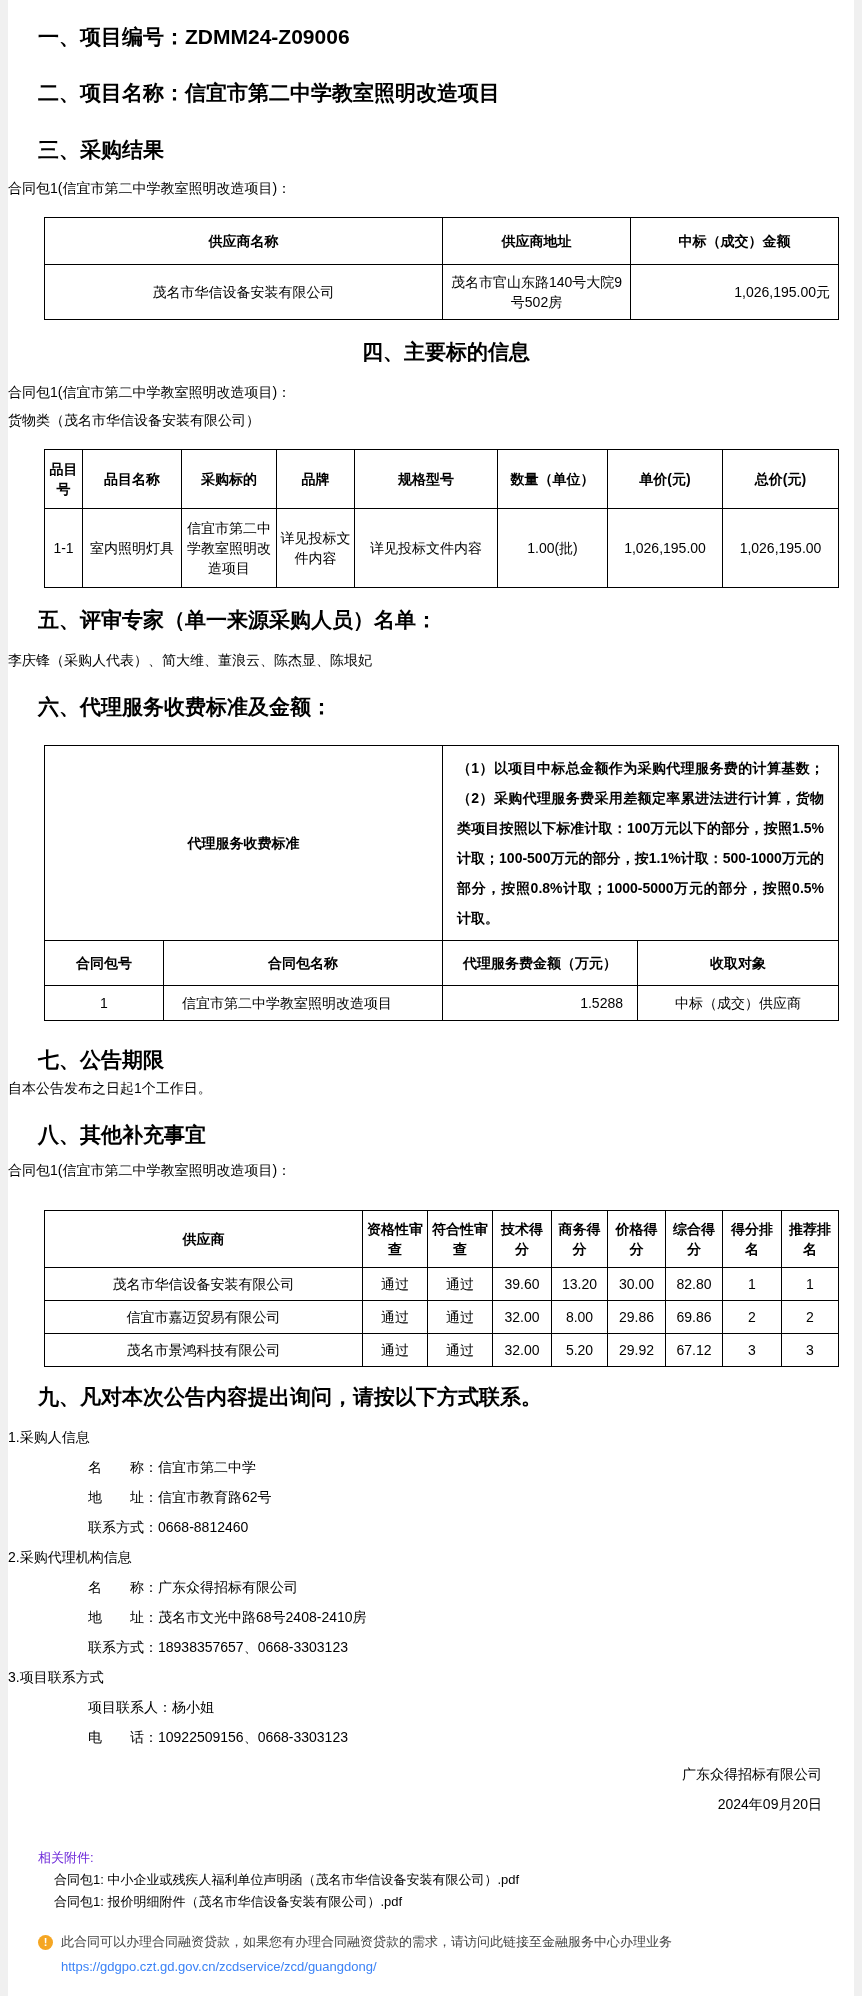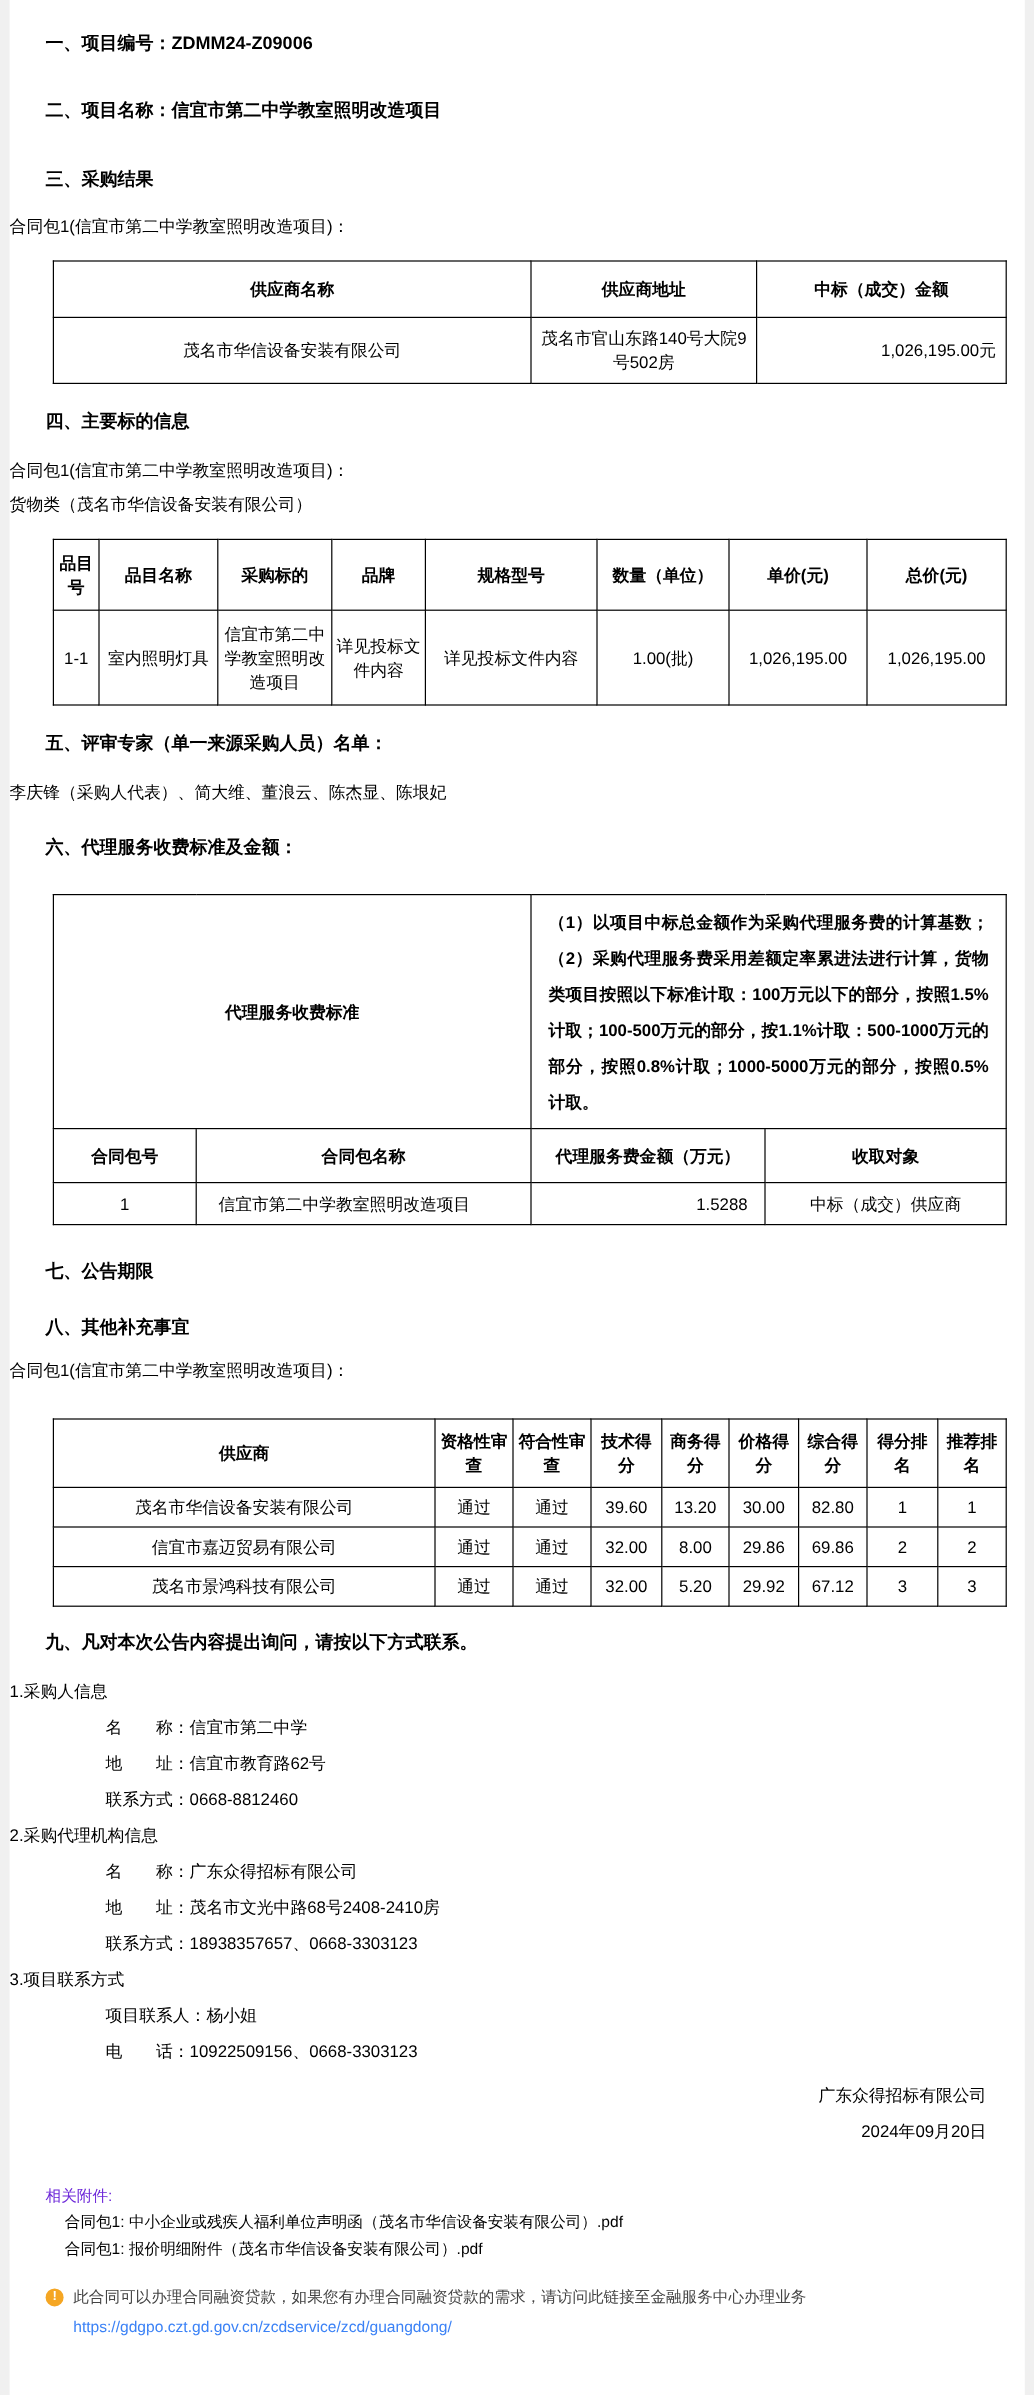--- a/index.html
+++ b/index.html
@@ -12,21 +12,21 @@
   .page{
     width:846px;
     margin:0 auto;
     background:#ffffff;
     min-height:1996px;
     box-sizing:border-box;
     padding-top:27px;
     overflow:hidden;
   }
   .sec-title{
-    font-size:15px;
+    font-size:21px;
     font-weight:bold;
     line-height:20px;
     padding-left:30px;
   }
   .para{
     font-size:14px;
     line-height:20px;
   }
   .para2{
     font-size:14px;
@@ -114,21 +114,21 @@
     font-size:13px;
     line-height:20px;
     color:#3b82f6;
     text-decoration:none;
   }
   
   .m-s2{margin-top:36px;}
   .m-s3{margin-top:37px;}
   .m-pkg1{margin-top:18px;}
   .m-t1{margin-top:19px;}
-  .m-s4{margin-top:22px;}
+  .m-s4{margin-top:22px;text-align:center;}
   .m-pkg2{margin-top:20px;}
   .m-cat{margin-top:8px;}
   .m-t2{margin-top:19px;}
   .m-s5{margin-top:22px;}
   .m-names{margin-top:20px;}
   .m-s6{margin-top:27px;}
   .m-t3{margin-top:28px;}
   .m-s7{margin-top:29px;}
   .m-s7text{margin-top:8px;}
   .m-s8{margin-top:27px;}
@@ -238,20 +238,21 @@
     <tr>
       <td>1</td>
       <td class="pkg-name">信宜市第二中学教室照明改造项目</td>
       <td class="fee-amount">1.5288</td>
       <td>中标（成交）供应商</td>
     </tr>
   </tbody>
     </table>
 
   <div class="sec-title m-s7">七、公告期限</div>
+  <div class="para m-s7text">自本公告发布之日起1个工作日。</div>
 
   <div class="sec-title m-s8">八、其他补充事宜</div>
   <div class="para m-pkg3">合同包1(信宜市第二中学教室照明改造项目)：</div>
 
   <table class="t4 m-t4">
     <colgroup>
       <col style="width:318px">
         <col style="width:65px">
         <col style="width:65px">
         <col style="width:59px">

